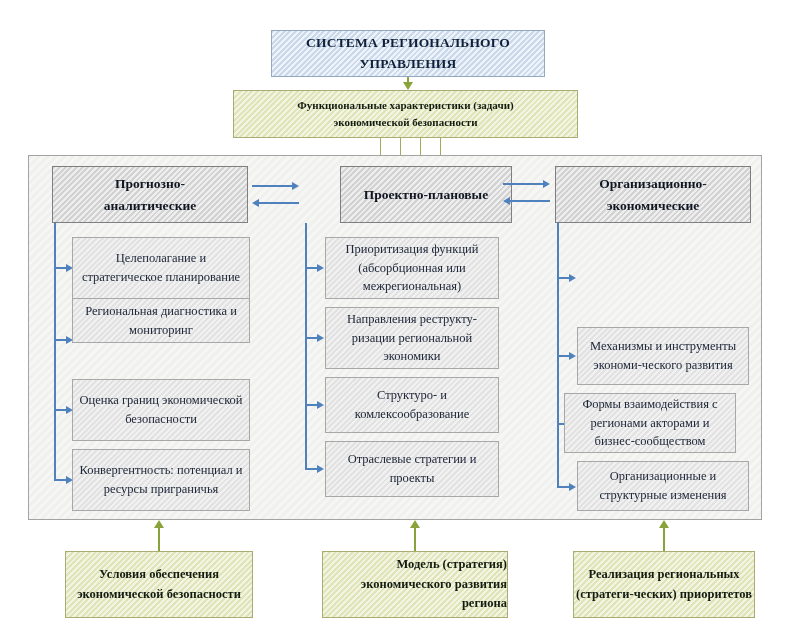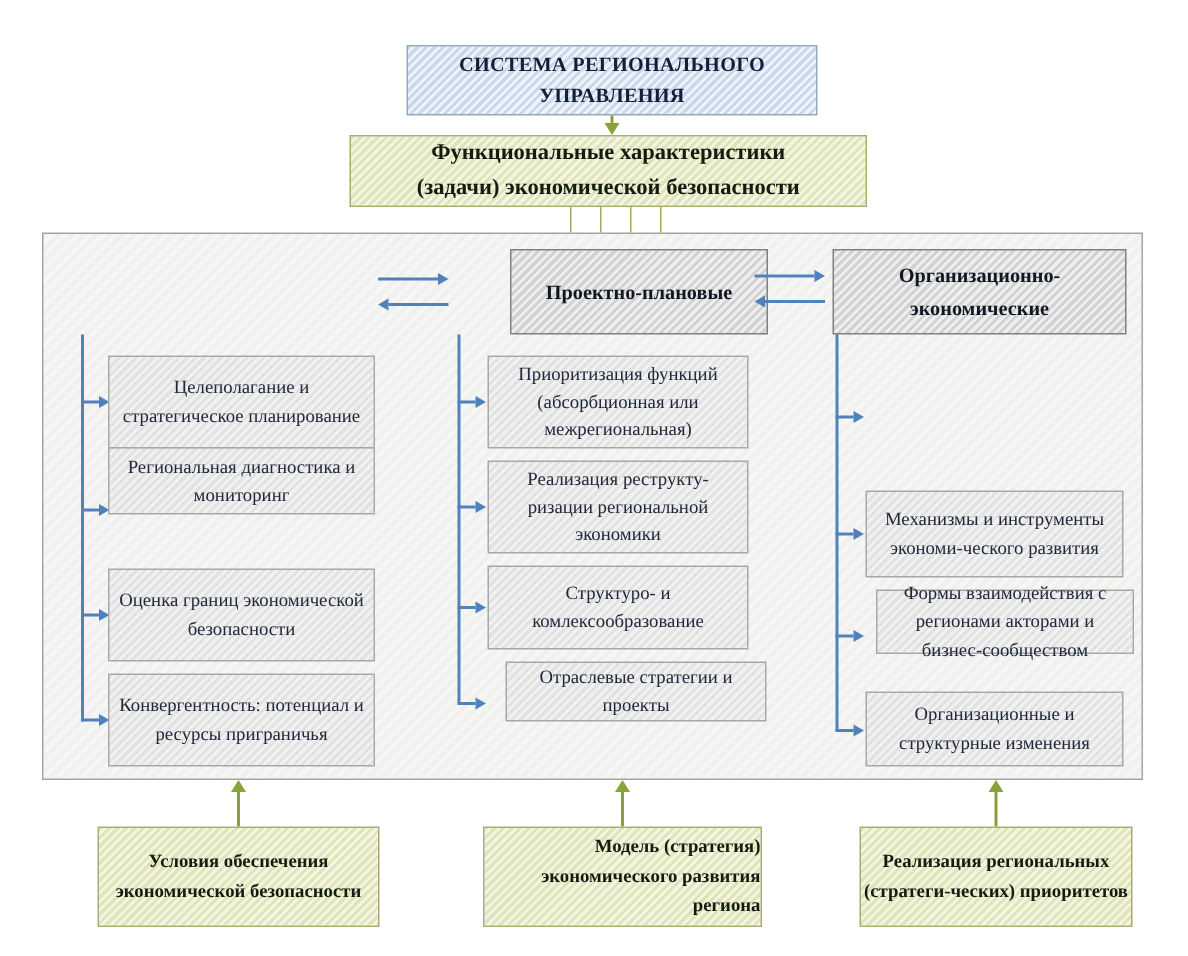--- a/index.html
+++ b/index.html
@@ -10,21 +10,21 @@
   }
   .box{position:absolute;box-sizing:border-box;display:flex;align-items:center;justify-content:center;text-align:center;}
   .title-box{
     background:repeating-linear-gradient(135deg,#c9d8ea 0 2px,#eef3f9 2px 4px);
     border:1px solid #93a9c0;
     font-weight:bold;font-size:13.5px;line-height:1.55;letter-spacing:.2px;color:#10203a;
   }
   .green-box{
     background:repeating-linear-gradient(135deg,#dfe5b9 0 2px,#f3f5e2 2px 4px);
     border:1px solid #a9ad74;
-    font-weight:bold;font-size:15px;line-height:1.55;color:#141c10;
+    font-weight:bold;font-size:11px;line-height:1.55;color:#141c10;
   }
   .panel{
     position:absolute;box-sizing:border-box;
     background:repeating-linear-gradient(135deg,#f0f0ee 0 3px,#f6f6f4 3px 6px);
     border:1px solid #a3a3a3;
   }
   .hdr{
     background:repeating-linear-gradient(135deg,#d2d2d2 0 2px,#eeeeee 2px 4px);
     border:1px solid #7f7f7f;
     font-weight:bold;font-size:13.5px;line-height:1.6;color:#111722;
@@ -72,20 +72,23 @@
     <span class="fn-inner">Функциональные характеристики (задачи) экономической безопасности</span>
   </div>
 
   <i class="oline" style="left:380px;top:138px;height:17px;"></i>
   <i class="oline" style="left:400px;top:138px;height:17px;"></i>
   <i class="oline" style="left:420px;top:138px;height:17px;"></i>
   <i class="oline" style="left:440px;top:138px;height:17px;"></i>
 
   <div class="panel" style="left:28px;top:155px;width:734px;height:365px;"></div>
 
+  <div class="box hdr" style="left:52px;top:166px;width:196px;height:57px;">
+    <span>Прогнозно-аналитические</span>
+  </div>
   <div class="box hdr" style="left:320px;top:166px;width:172px;height:57px;margin-left:20px;">
     <span>Проектно-плановые</span>
   </div>
   <div class="box hdr" style="left:555px;top:166px;width:196px;height:57px;">
     <span>Организационно-экономические</span>
   </div>
 
   <div class="harrow" style="left:252px;top:181px;width:47px;">
     <i class="hline"></i>
       <i class="tri-r"></i>
@@ -149,26 +152,26 @@
     </div>
   <div class="harrow" style="left:305px;top:464px;width:19px;">
       <i class="hline"></i>
       <i class="tri-r"></i>
     </div>
 
   <div class="box item" style="left:325px;top:237px;width:174px;height:62px;">
     <span>Приоритизация функций (абсорбционная или межрегиональная)</span>
   </div>
   <div class="box item" style="left:325px;top:307px;width:174px;height:62px;">
-    <span>Реализация реструкту-ризации региональной экономики</span>
+    <span>Направления реструкту-ризации региональной экономики</span>
   </div>
   <div class="box item" style="left:325px;top:377px;width:174px;height:56px;">
     <span>Структуро- и комлексообразование</span>
   </div>
-  <div class="box item" style="left:337px;top:441px;width:174px;height:40px;">
+  <div class="box item" style="left:325px;top:441px;width:174px;height:56px;">
     <span>Отраслевые стратегии и проекты</span>
   </div>
 
   <i class="vline" style="left:557px;top:223px;height:264px;"></i>
   <div class="harrow" style="left:557px;top:273px;width:19px;">
       <i class="hline"></i>
       <i class="tri-r"></i>
     </div>
   <div class="harrow" style="left:557px;top:351px;width:19px;">
       <i class="hline"></i>
@@ -179,21 +182,21 @@
       <i class="tri-r"></i>
     </div>
   <div class="harrow" style="left:557px;top:482px;width:19px;">
       <i class="hline"></i>
       <i class="tri-r"></i>
     </div>
 
   <div class="box item" style="left:577px;top:327px;width:172px;height:58px;">
     <span>Механизмы и инструменты экономи-ческого развития</span>
   </div>
-  <div class="box item" style="left:584px;top:393px;width:172px;height:43px;">
+  <div class="box item" style="left:564px;top:393px;width:172px;height:60px;">
     <span>Формы взаимодействия с регионами акторами и бизнес-сообществом</span>
   </div>
   <div class="box item" style="left:577px;top:461px;width:172px;height:50px;">
     <span>Организационные и структурные изменения</span>
   </div>
 
   <div class="ovarrow" style="left:154px;top:520px;width:10px;height:31px;">
     <i class="otri-u"></i>
       <i class="ovline"></i>
   </div>

